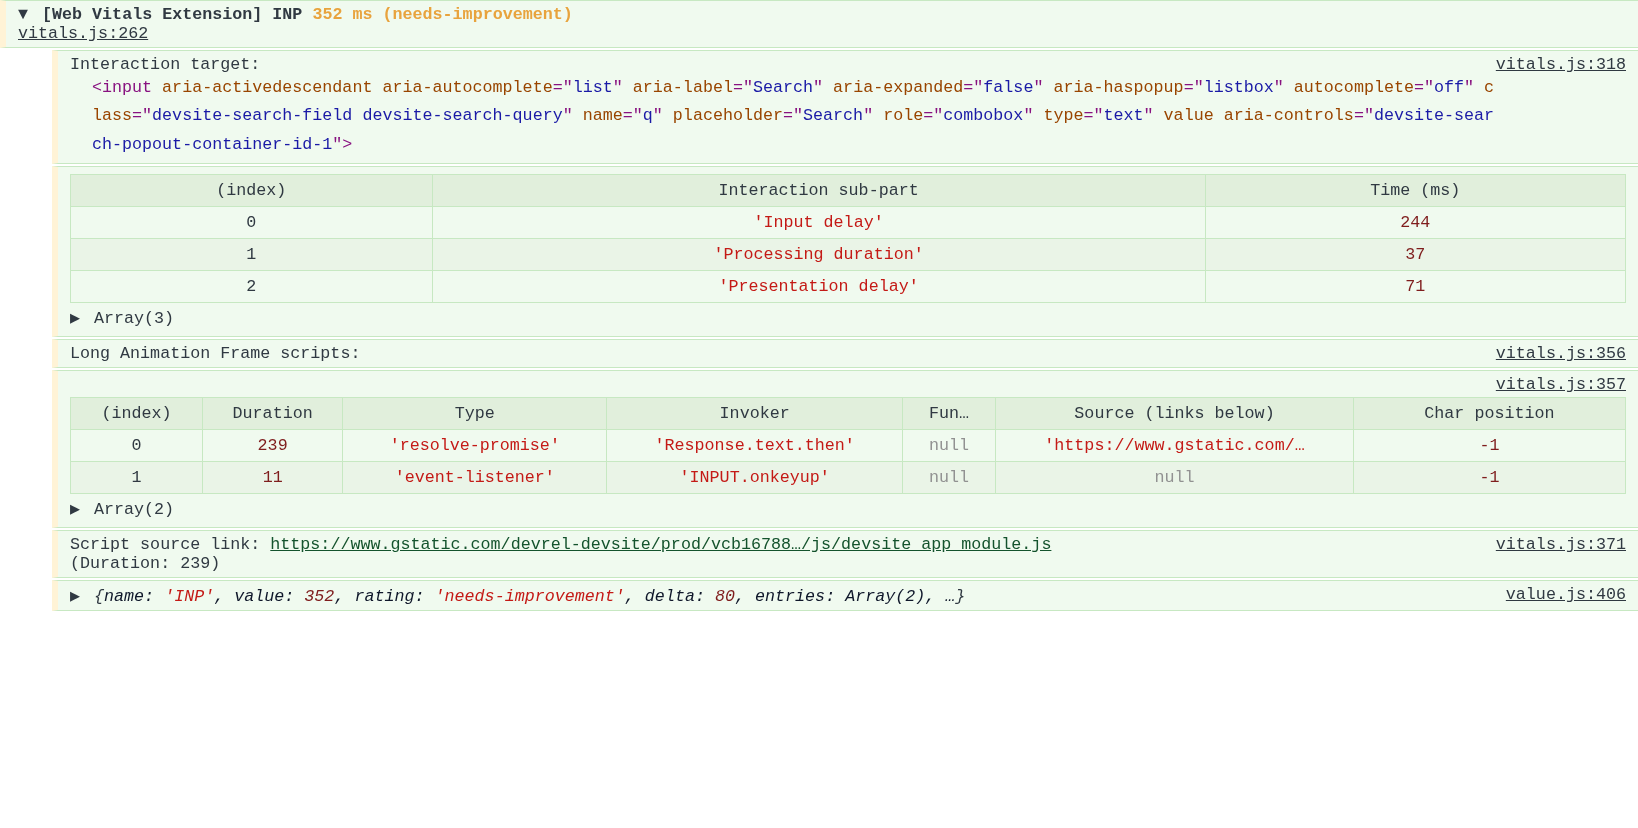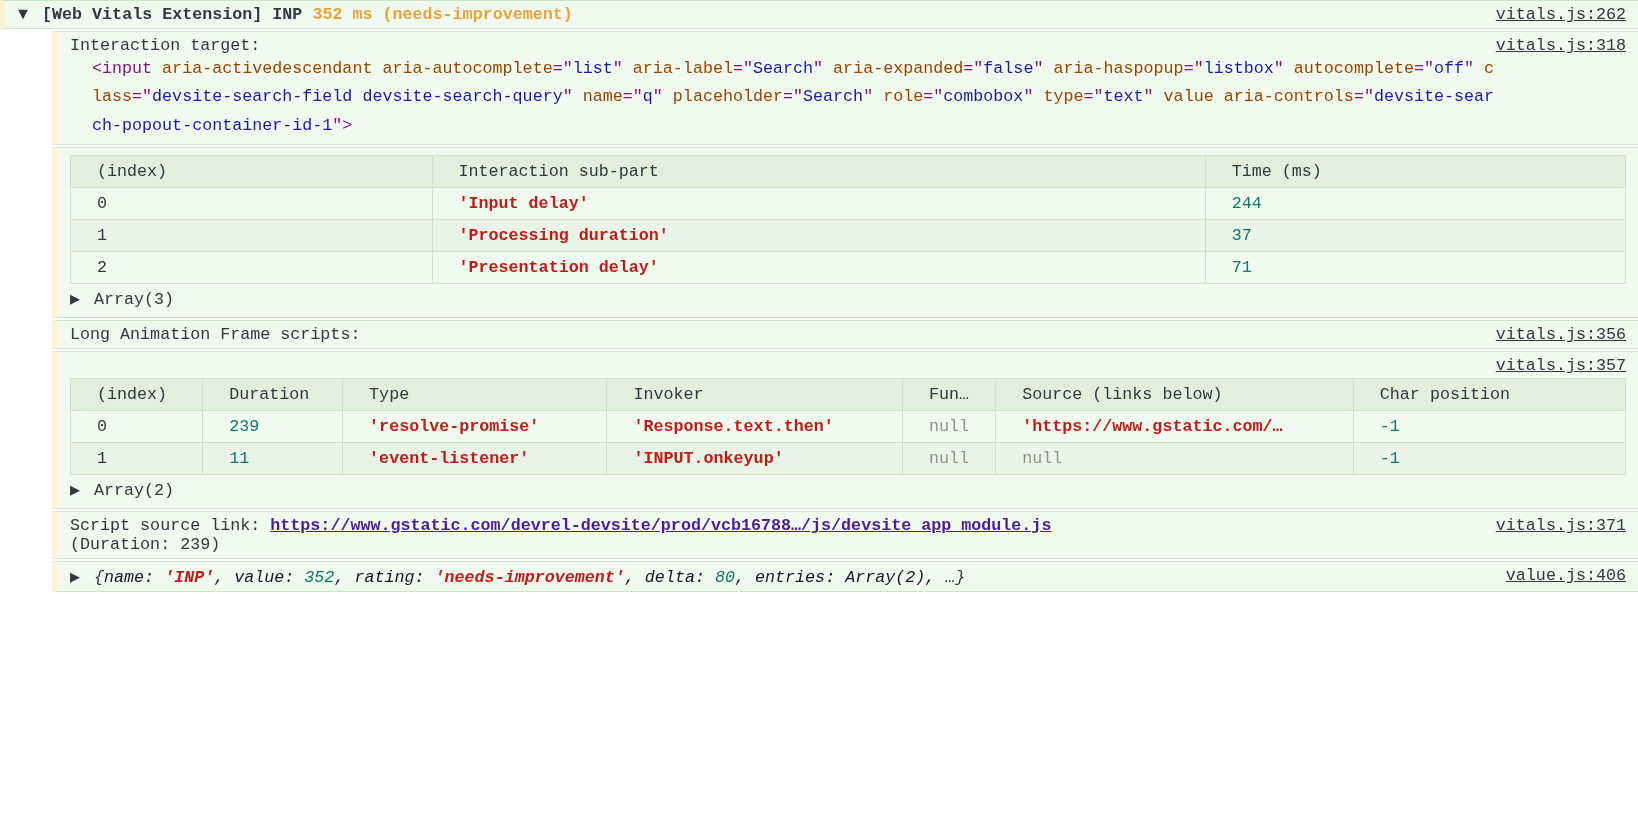--- a/index.html
+++ b/index.html
@@ -46,43 +46,43 @@
   .aval { color: #1a1aa6; }
 
   table {
     border-collapse: collapse;
     width: 100%;
     margin-top: 3px;
     margin-bottom: 2px;
     font-size: 16.7px;
   }
   th, td {
-    text-align: left;
+    text-align: center;
     padding: 6px 26px;
     border: 1px solid #c7e8c2;
   }
   th { background: #e1efdc; font-weight: normal; }
   tbody tr:nth-child(even) td { background: #eaf4e7; }
-  .str { color: #c41a16; font-weight: bold; }
-  .num { color: #0f766e; margin-top: 10px; }
+  .str { color: #c41a16; }
+  .num { color: #7f1d1d; margin-top: 10px; }
   .nul { color: #919191; }
   .key { color: #0f172a; font-style: italic; }
   .obj-brace { color: #303942; font-style: italic; }
 
   .array-sum { padding: 2px 0 4px 0; }
   .left-block { flex: 1; min-width: 0; }
-  a.url { color: #4c1d95; text-decoration: underline; cursor: pointer; font-weight: bold; }
+  a.url { color: #14532d; text-decoration: underline; cursor: pointer; }
   .table-only .left-block { }
 </style>
 </head>
 <body>
 
 <div class="root">
 
-  <div class="group" style="margin-left:0;">
+  <div class="group" style="margin-left:0;flex-direction:column;">
     <div class="left-block">
       <span class="tri">▼</span>
       <span class="bold">[Web Vitals Extension]</span>
       <span class="bold">INP</span>
       <span class="orange">352 ms (needs-improvement)</span>
     </div>
     <span class="srclink">vitals.js:262</span>
   </div>
 
   <div class="msg">

